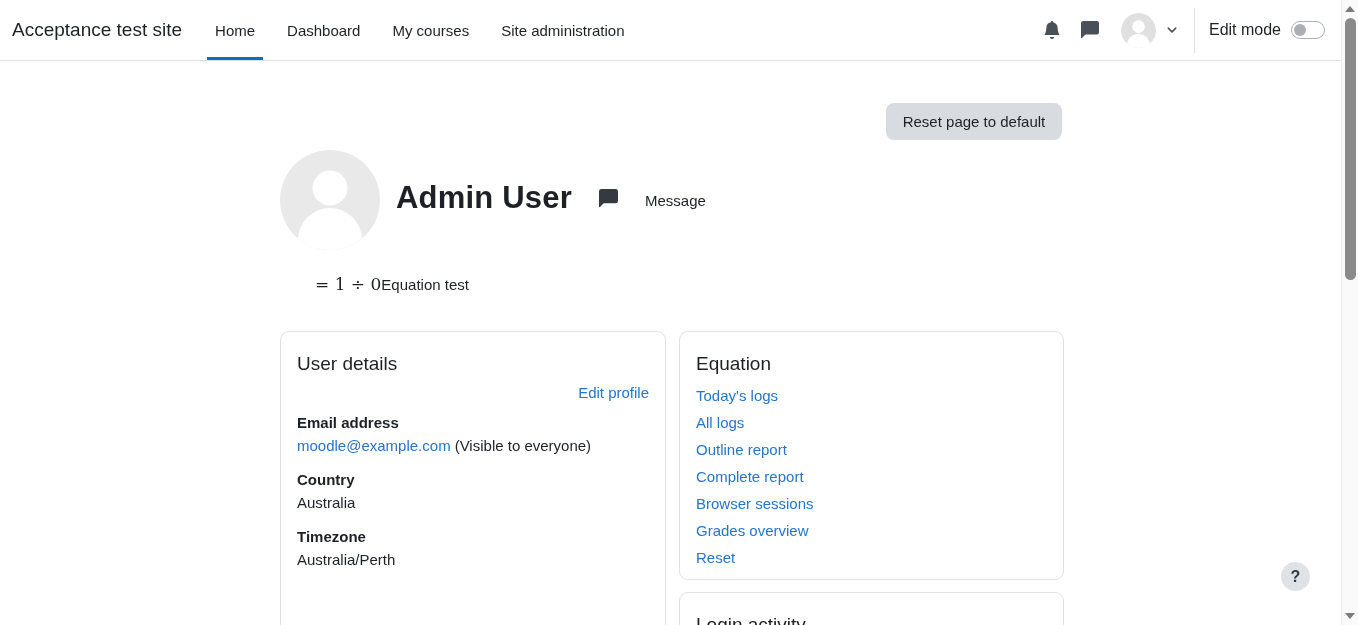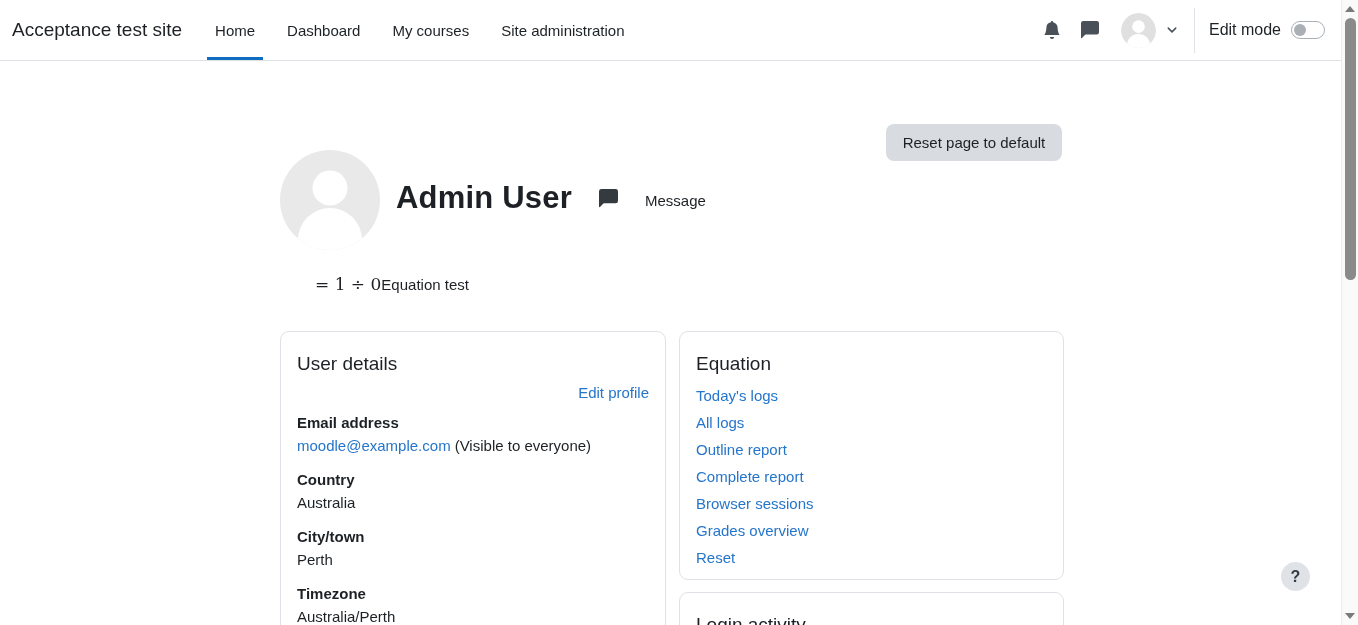--- a/index.html
+++ b/index.html
@@ -37,21 +37,21 @@
     width:34px; height:18px; border:1px solid #aab0b6; border-radius:10px;
     background:#fff; position:relative; margin-left:10px; cursor:pointer;
   }
   .toggle .knob {
     position:absolute; left:2px; top:2px; width:12px; height:12px;
     border-radius:50%; background:#aab0b6;
   }
 
   
   .reset-btn {
-    position:absolute; left:886px; top:124px; width:176px; height:37px;
+    position:absolute; left:886px; top:103px; width:176px; height:37px;
     background:#d8dce0; border:none; border-radius:8px; font-size:15px;
     color:#1d2125; font-family:"Liberation Sans", sans-serif; cursor:pointer;
   }
   .profile-avatar { position:absolute; left:280px; top:150px; width:100px; height:100px; }
   .user-name {
     position:absolute; left:396px; top:180px; font-size:31px; font-weight:700;
     letter-spacing:.2px;
   }
   .message-link {
     position:absolute; left:599px; top:189px; display:flex; align-items:center;
@@ -196,24 +196,20 @@
     <div class="field-label">Email address</div>
     <div class="field-value">
       <a>moodle@example.com</a><span class="vis-note">(Visible to everyone)</span>
     </div>
   </div>
   <div class="field">
     <div class="field-label">Country</div>
     <div class="field-value">Australia</div>
   </div>
   <div class="field">
-    <div class="field-label">City/town</div>
-    <div class="field-value">Perth</div>
-  </div>
-  <div class="field">
     <div class="field-label">Timezone</div>
     <div class="field-value">Australia/Perth</div>
   </div>
 </section>
 
 <section class="card card-reports">
   <h2 class="card-title">Equation</h2>
   <div class="report-links">
     <a class="report-link">Today's logs</a>
     <a class="report-link">All logs</a>

